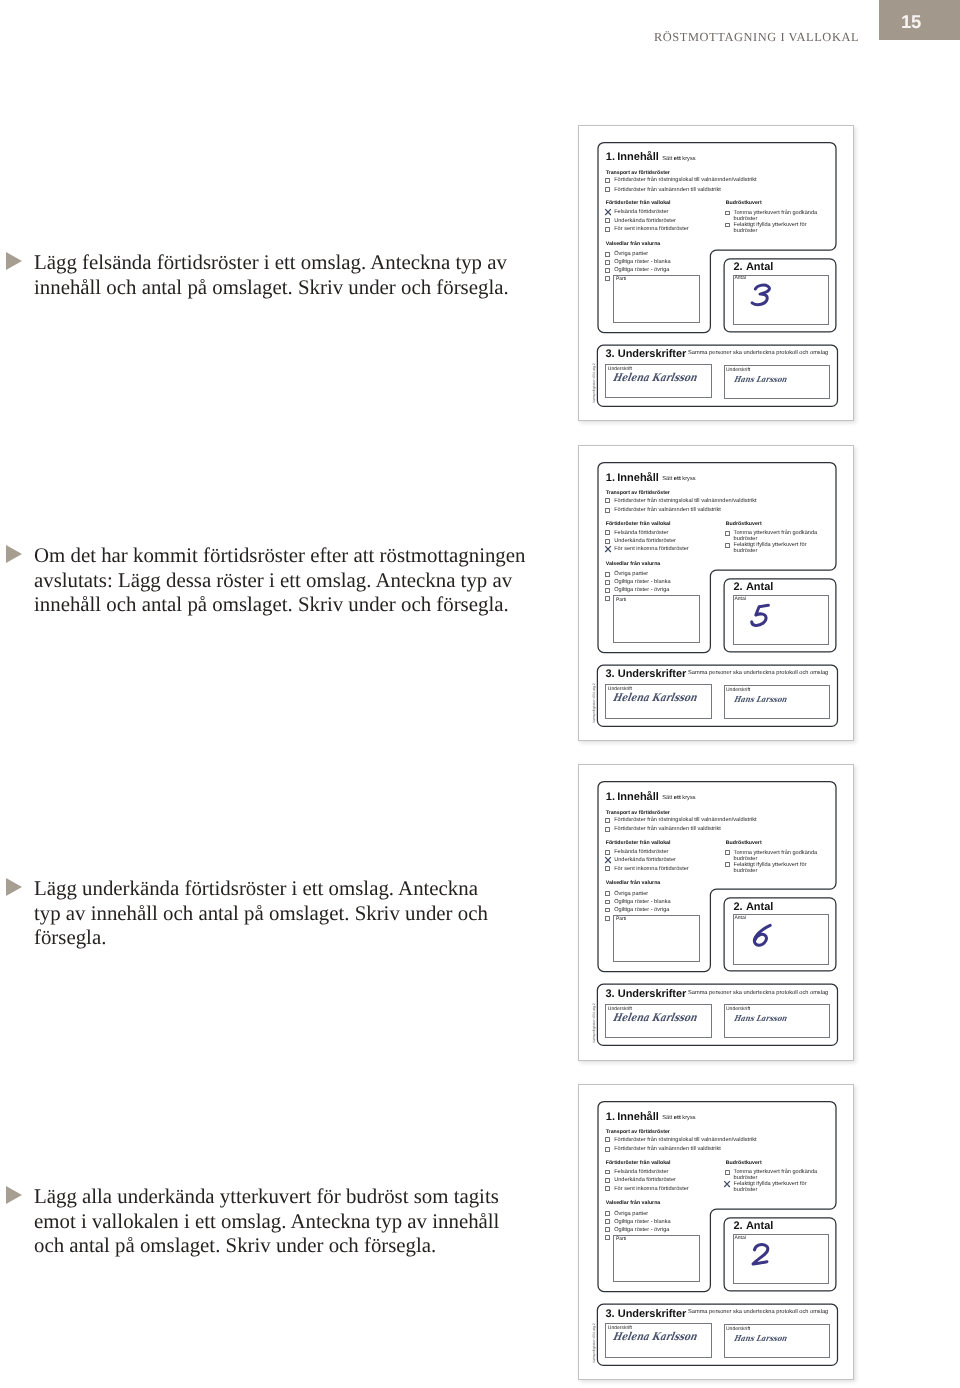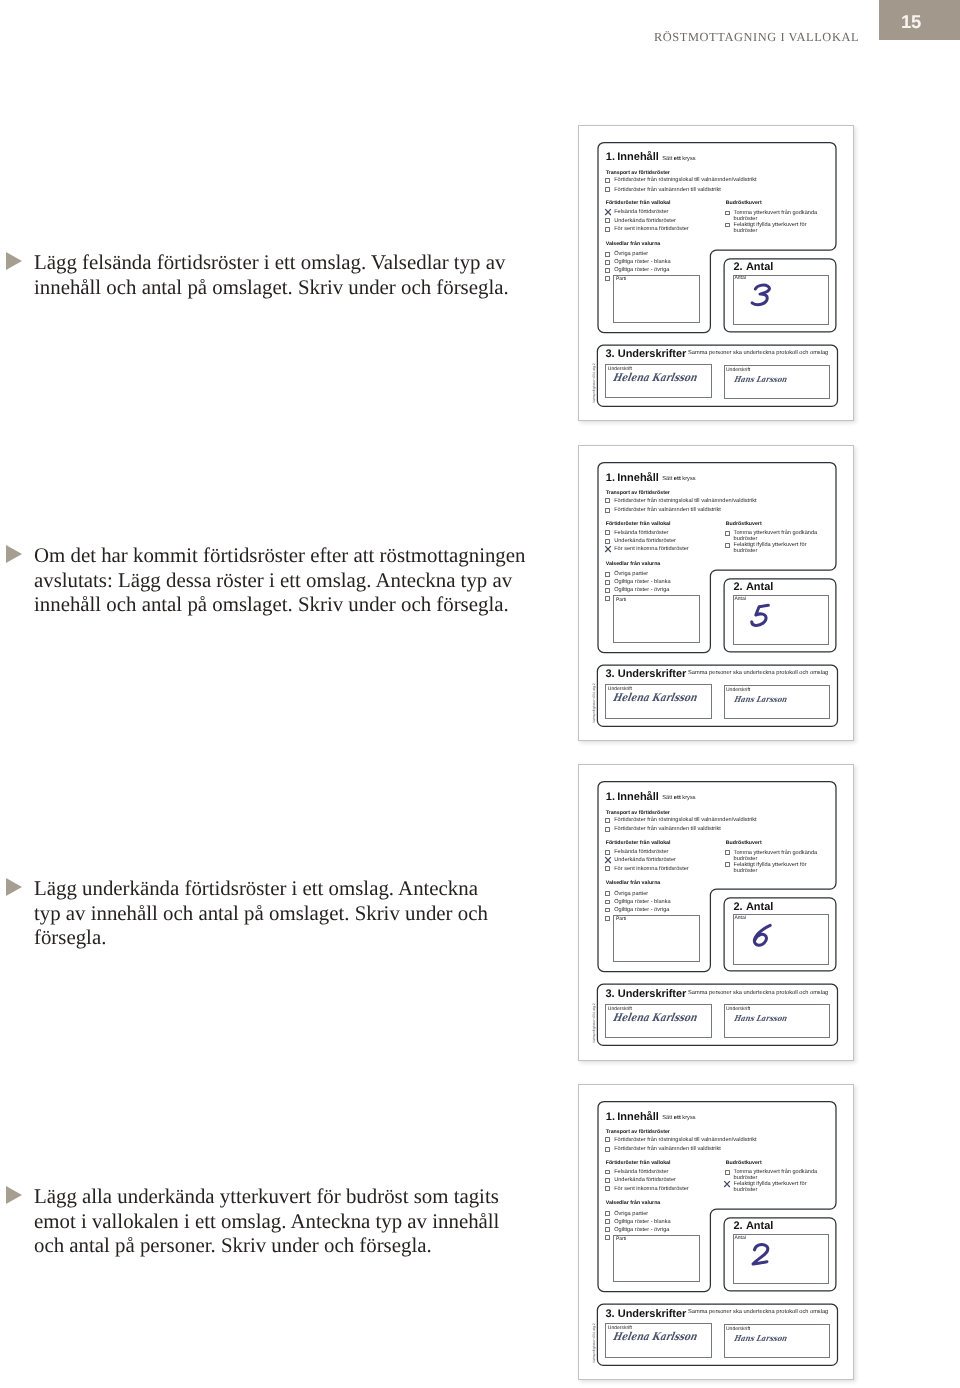--- a/index.html
+++ b/index.html
@@ -57,40 +57,40 @@
 </style>
 </head>
 <body>
 
 <div class="page">
 <div class="hdr-title">RÖSTMOTTAGNING I VALLOKAL</div>
 <div class="hdr-pagebox"></div>
 <div class="hdr-pagenum">15</div>
 <div class="bullet" style="left:0px;top:250px;">
 <span class="tri"></span>
-<span class="txt">Lägg felsända förtidsröster i ett omslag. Valsedlar typ av
+<span class="txt">Lägg felsända förtidsröster i ett omslag. Anteckna typ av
 innehåll och antal på omslaget. Skriv under och försegla.</span>
 </div>
 <div class="bullet" style="left:0px;top:543px;">
 <span class="tri"></span>
 <span class="txt">Om det har kommit förtidsröster efter att röstmottagningen
 avslutats: Lägg dessa röster i ett omslag. Anteckna typ av
 innehåll och antal på omslaget. Skriv under och försegla.</span>
 </div>
 <div class="bullet" style="left:0px;top:876px;">
 <span class="tri"></span>
 <span class="txt">Lägg underkända förtidsröster i ett omslag. Anteckna
 typ av innehåll och antal på omslaget. Skriv under och
 försegla.</span>
 </div>
 <div class="bullet" style="left:0px;top:1184px;">
 <span class="tri"></span>
 <span class="txt">Lägg alla underkända ytterkuvert för budröst som tagits
 emot i vallokalen i ett omslag. Anteckna typ av innehåll
-och antal på personer. Skriv under och försegla.</span>
+och antal på omslaget. Skriv under och försegla.</span>
 </div>
 <div class="card" style="left:578.2px;top:124.6px;width:274.3px;height:294.3px;">
 <svg class="fsvg" width="276" height="297" viewBox="0 0 276 297">
         <path d="M25.0,16.5 H251.0 A6.0,6.0 0 0 1 257.0,22.5 V118.1 A6.0,6.0 0 0 1 251.0,124.1 H137.4 A6.0,6.0 0 0 0 131.4,130.1 V200.5 A6.0,6.0 0 0 1 125.4,206.5 H25.0 A6.0,6.0 0 0 1 19.0,200.5 V22.5 A6.0,6.0 0 0 1 25.0,16.5 Z" fill="none" stroke="#2d3238" stroke-width="1.25"></path>
         <path d="M151.1,132.9 H250.89999999999998 A6.0,6.0 0 0 1 256.9,138.9 V199.9 A6.0,6.0 0 0 1 250.89999999999998,205.9 H151.1 A6.0,6.0 0 0 1 145.1,199.9 V138.9 A6.0,6.0 0 0 1 151.1,132.9 Z" fill="none" stroke="#2d3238" stroke-width="1.25"></path>
         <path d="M24.4,219.2 H252.5 A6.0,6.0 0 0 1 258.5,225.2 V274.4 A6.0,6.0 0 0 1 252.5,280.4 H24.4 A6.0,6.0 0 0 1 18.4,274.4 V225.2 A6.0,6.0 0 0 1 24.4,219.2 Z" fill="none" stroke="#2d3238" stroke-width="1.25"></path>
       </svg>
 <div class="flayer">
 <div class="sec-num" style="left:26.6px;top:25.7px;">1.</div>
 <div class="sec-title" style="left:38.1px;top:25.7px;">Innehåll</div>

